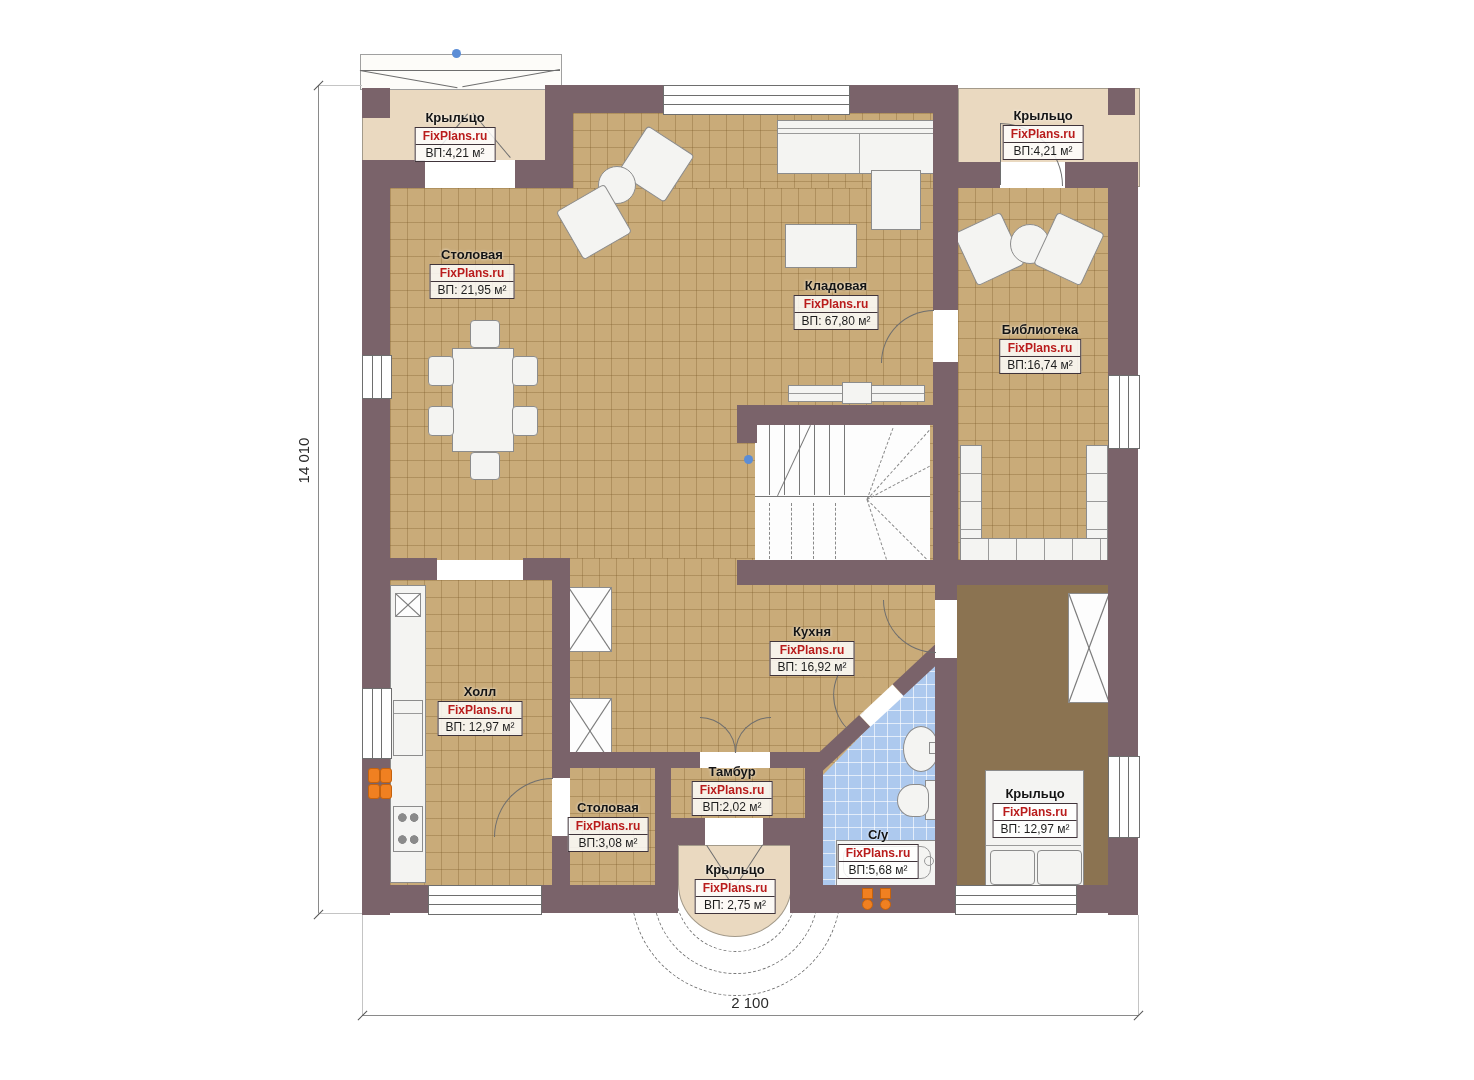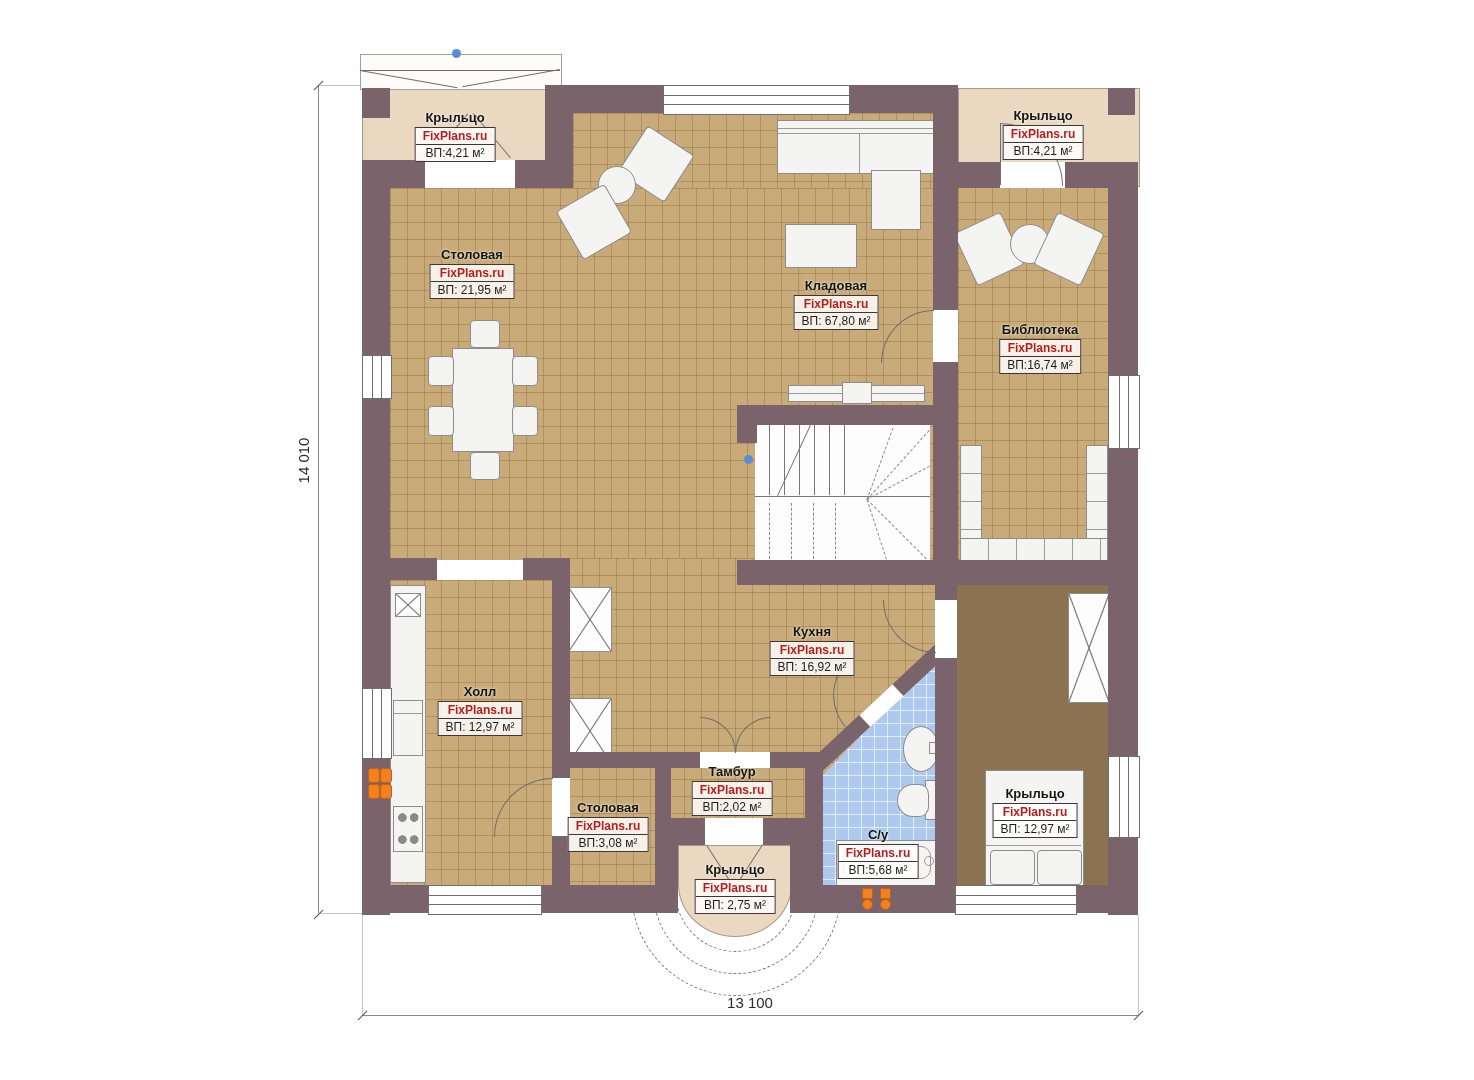--- a/index.html
+++ b/index.html
@@ -355,15 +355,15 @@
   <div class="dimext" style="left:318px;top:85px;width:44px;height:1px"></div>
   <div class="dimext" style="left:318px;top:913px;width:44px;height:1px"></div>
   <div class="dimtick" style="left:312px;top:85px;transform:rotate(-45deg)"></div>
   <div class="dimtick" style="left:312px;top:914px;transform:rotate(-45deg)"></div>
   <div class="dimlabel" style="left:268px;top:452px;width:70px;transform:rotate(-90deg)">14 010</div>
   <div class="dimline" style="left:362px;top:1015px;width:776px;height:1px"></div>
   <div class="dimext" style="left:362px;top:915px;width:1px;height:100px"></div>
   <div class="dimext" style="left:1138px;top:915px;width:1px;height:100px"></div>
   <div class="dimtick" style="left:356px;top:1015px;transform:rotate(-45deg)"></div>
   <div class="dimtick" style="left:1132px;top:1015px;transform:rotate(-45deg)"></div>
-  <div class="dimlabel" style="left:700px;top:994px;width:100px">13 100</div>
+  <div class="dimlabel" style="left:700px;top:994px;width:100px">2 100</div>
 
 </div>
 
 </body></html>

